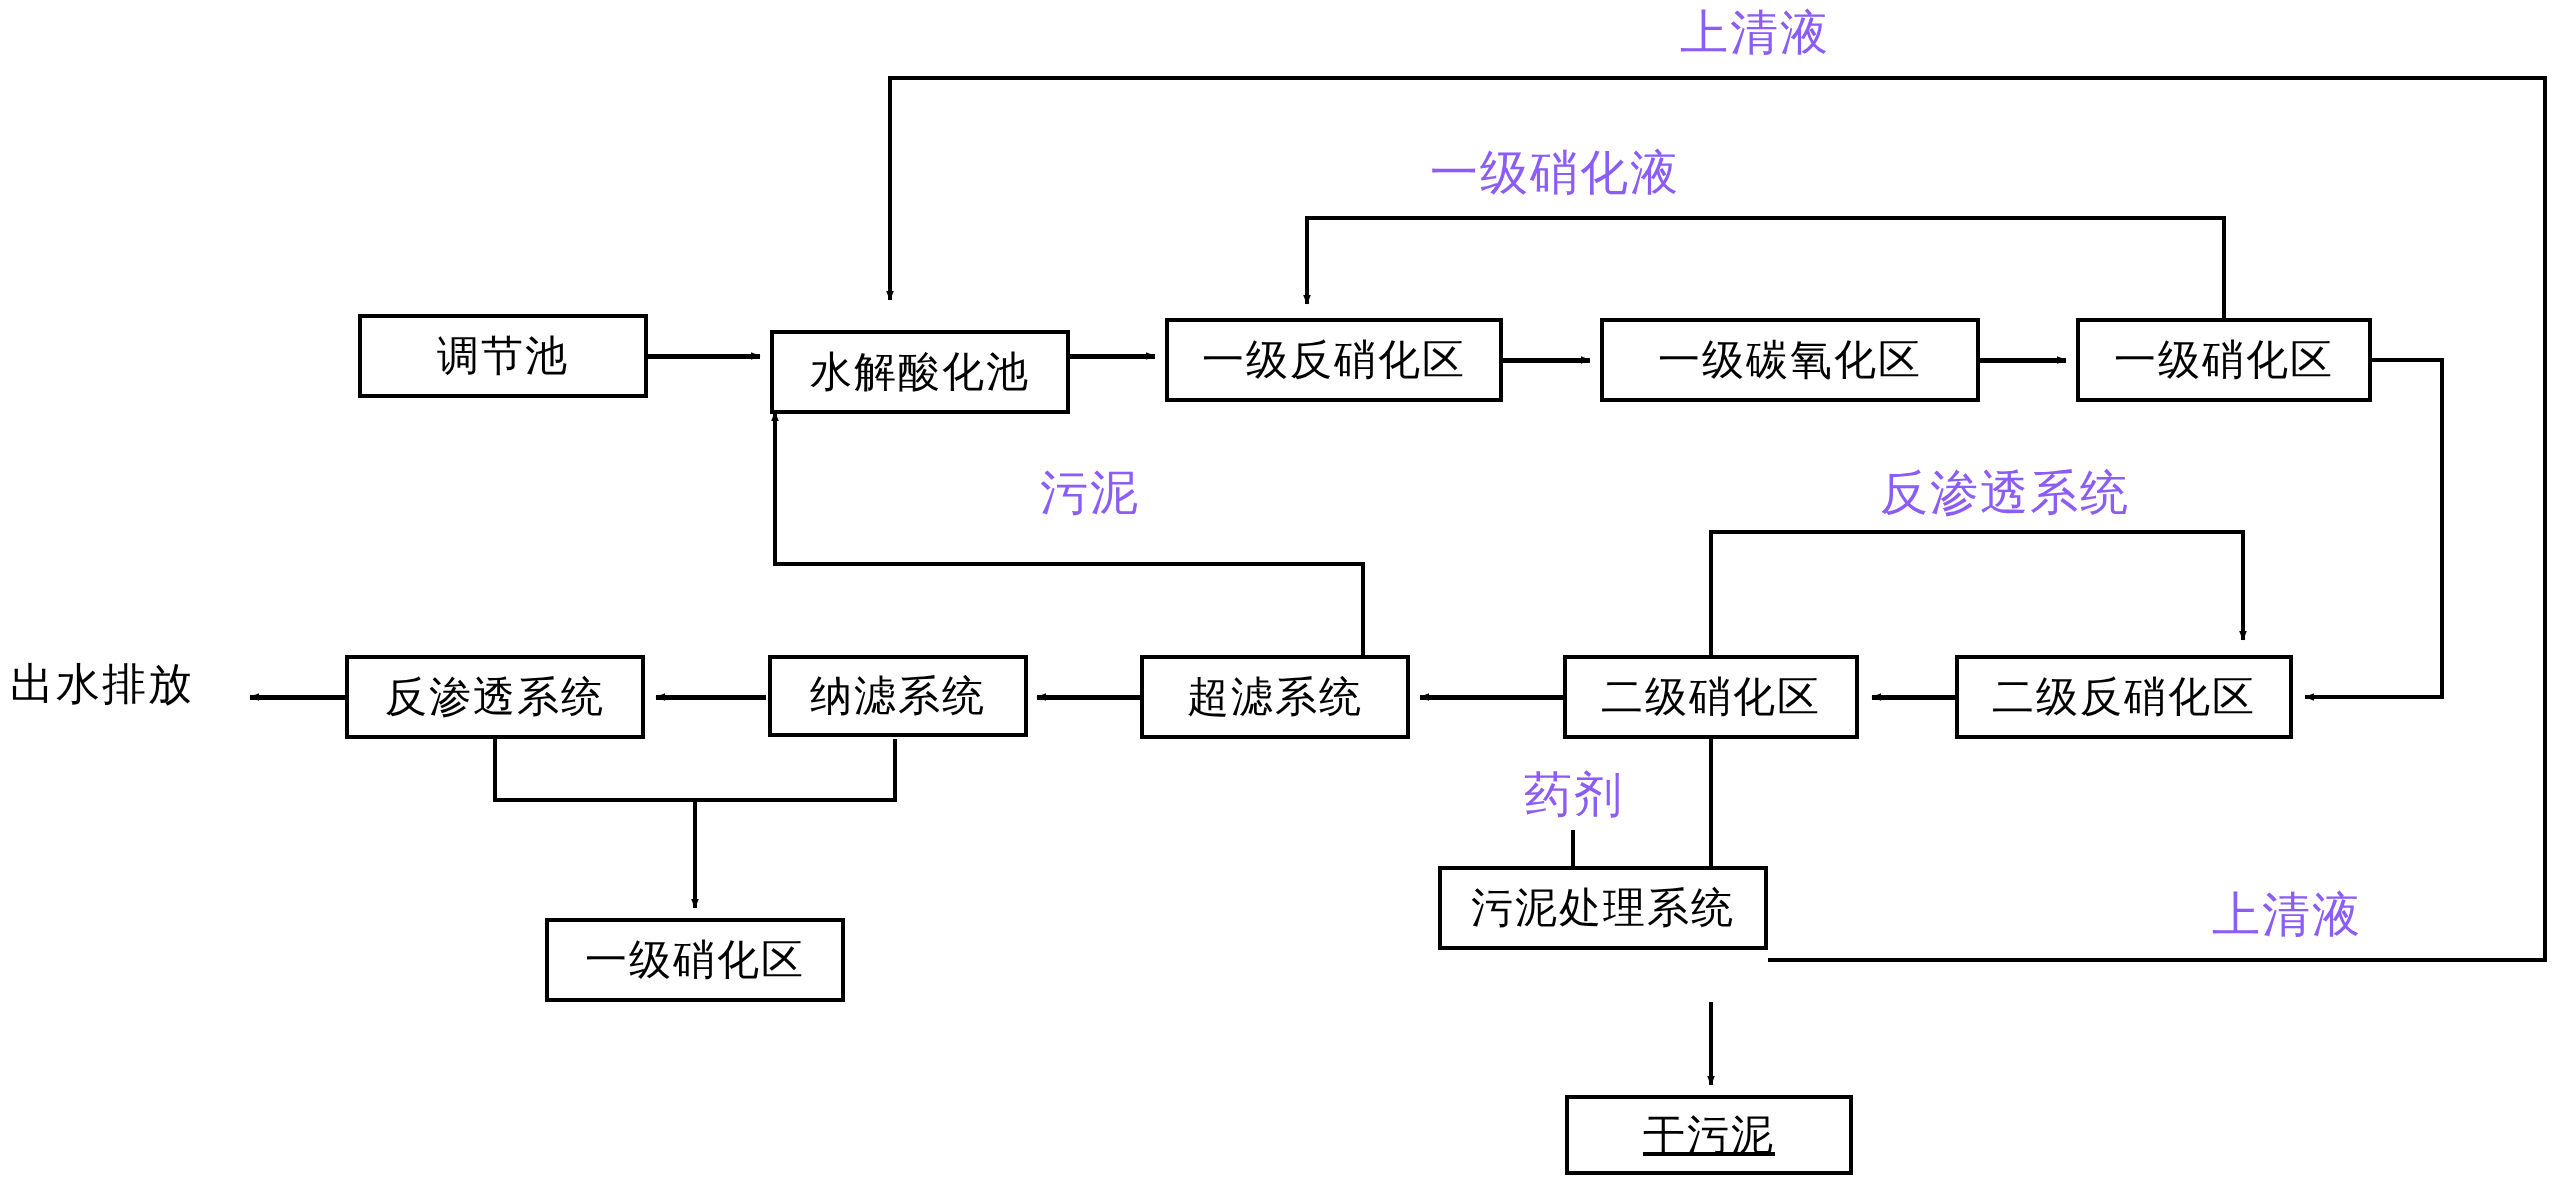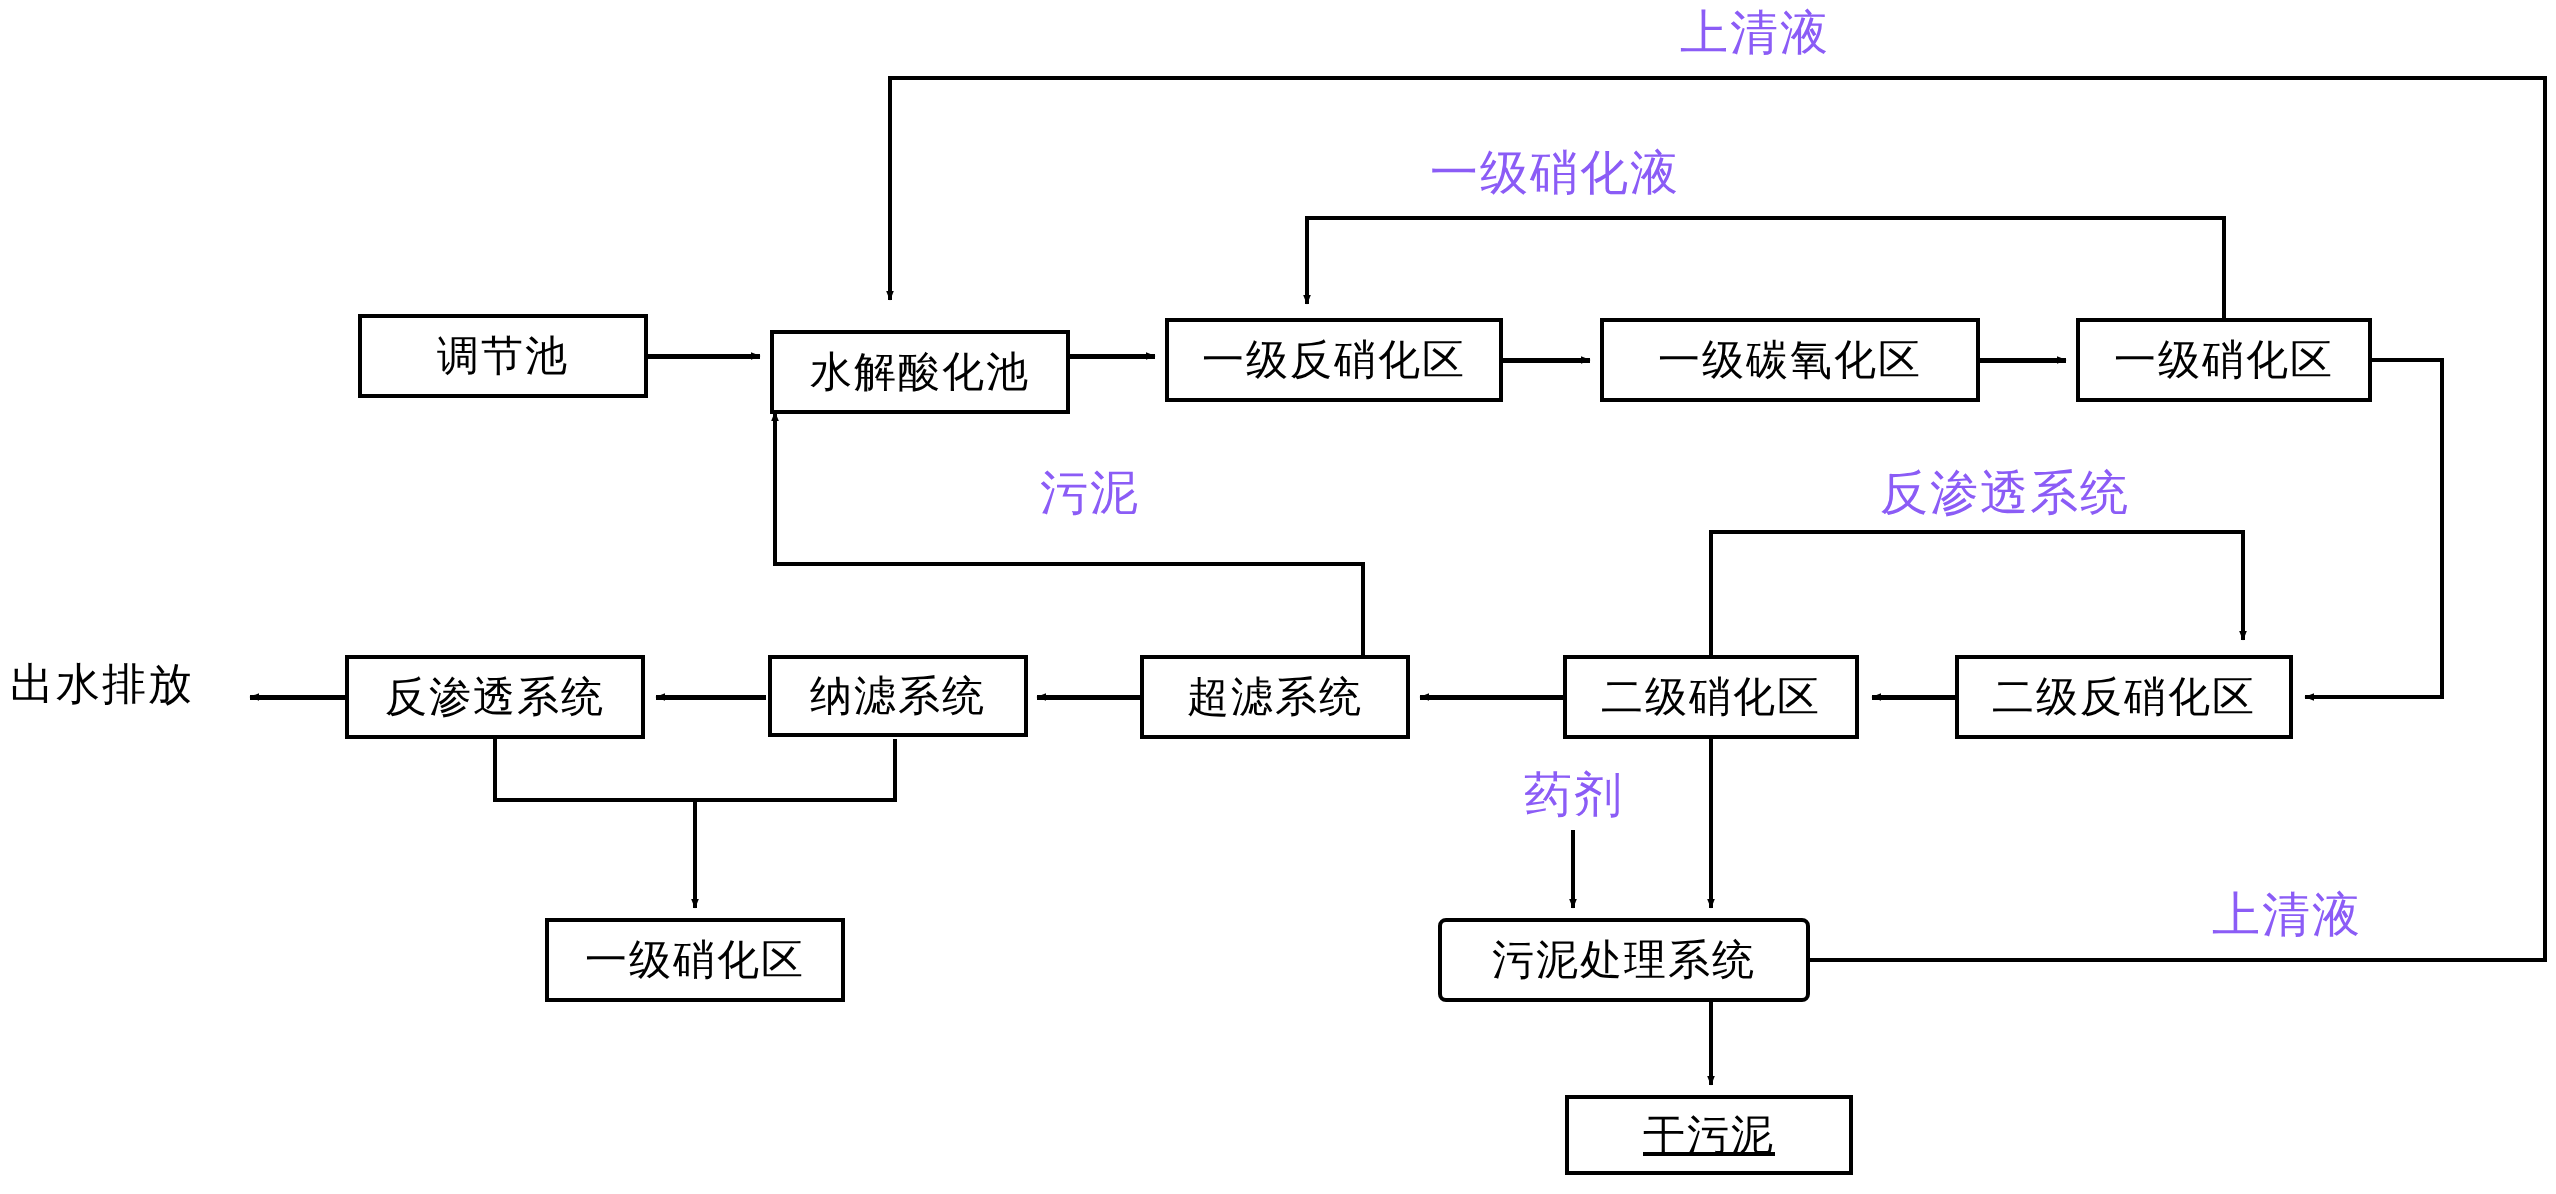--- a/index.html
+++ b/index.html
@@ -121,21 +121,21 @@
   </div>
 
   <div class="node-box" style="left:1955px;top:655px;width:338px;height:84px;">
     <span>二级反硝化区</span>
   </div>
 
   <div class="node-box" style="left:545px;top:918px;width:300px;height:84px;">
     <span>一级硝化区</span>
   </div>
 
-  <div class="node-box" style="left:1438px;top:918px;width:372px;height:84px;border-radius:8px;">
+  <div class="node-box" style="left:1438px;top:866px;width:330px;height:84px;">
     <span>污泥处理系统</span>
   </div>
 
   <div class="node-box" style="left:1565px;top:1095px;width:288px;height:80px;text-decoration:underline;">
     <span>干污泥</span>
   </div>
 
   <div class="edge-label" style="left:1680px;top:8px;">上清液</div>
 
   <div class="edge-label" style="left:1430px;top:148px;">一级硝化液</div>

